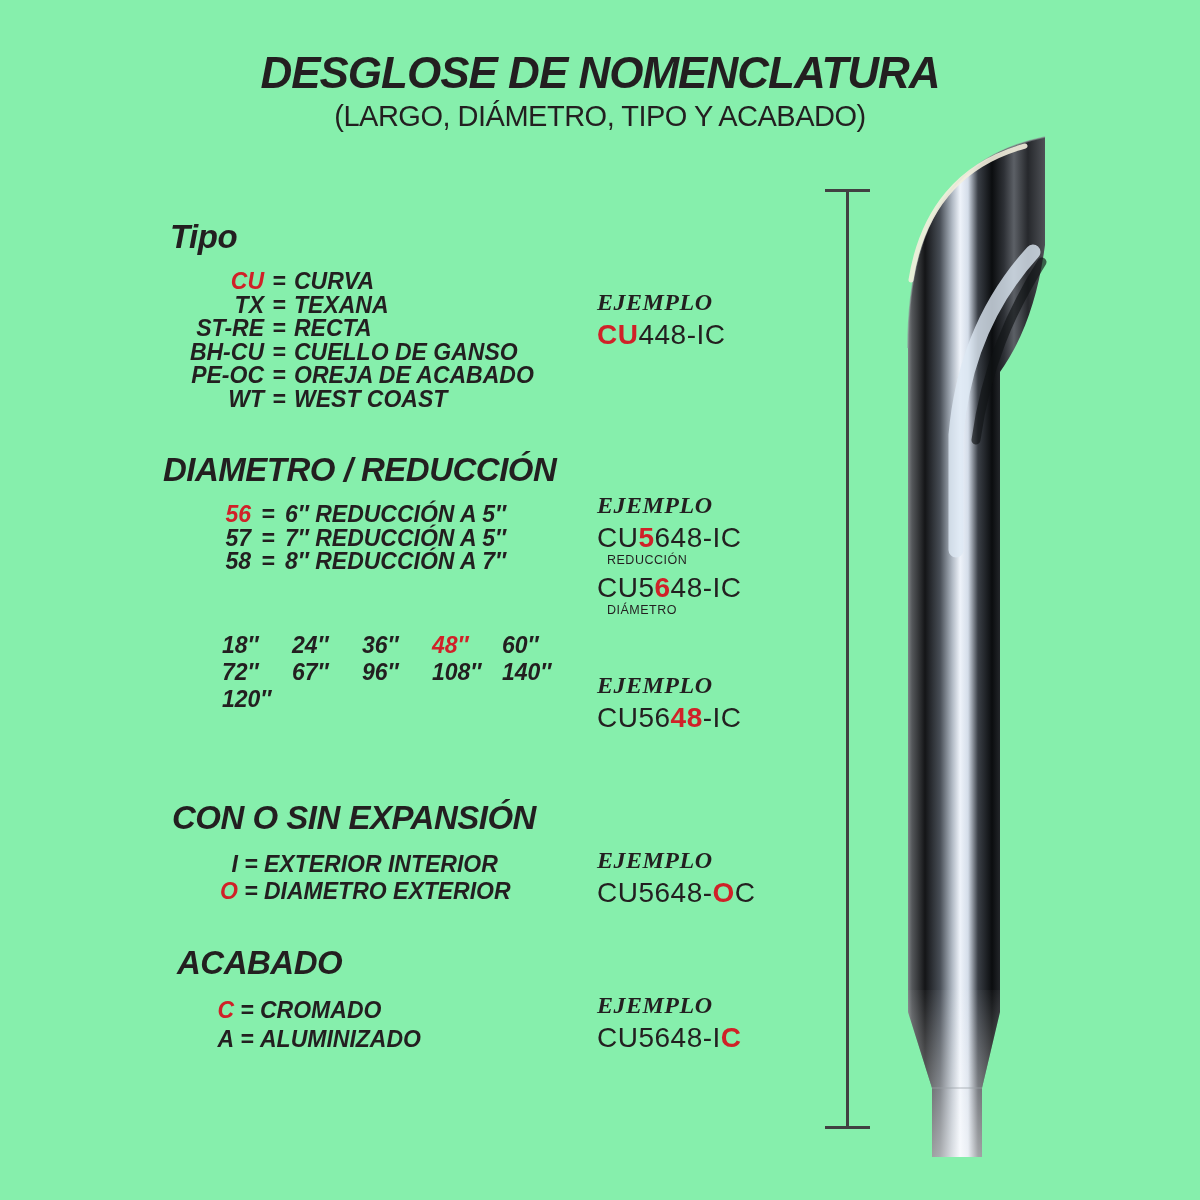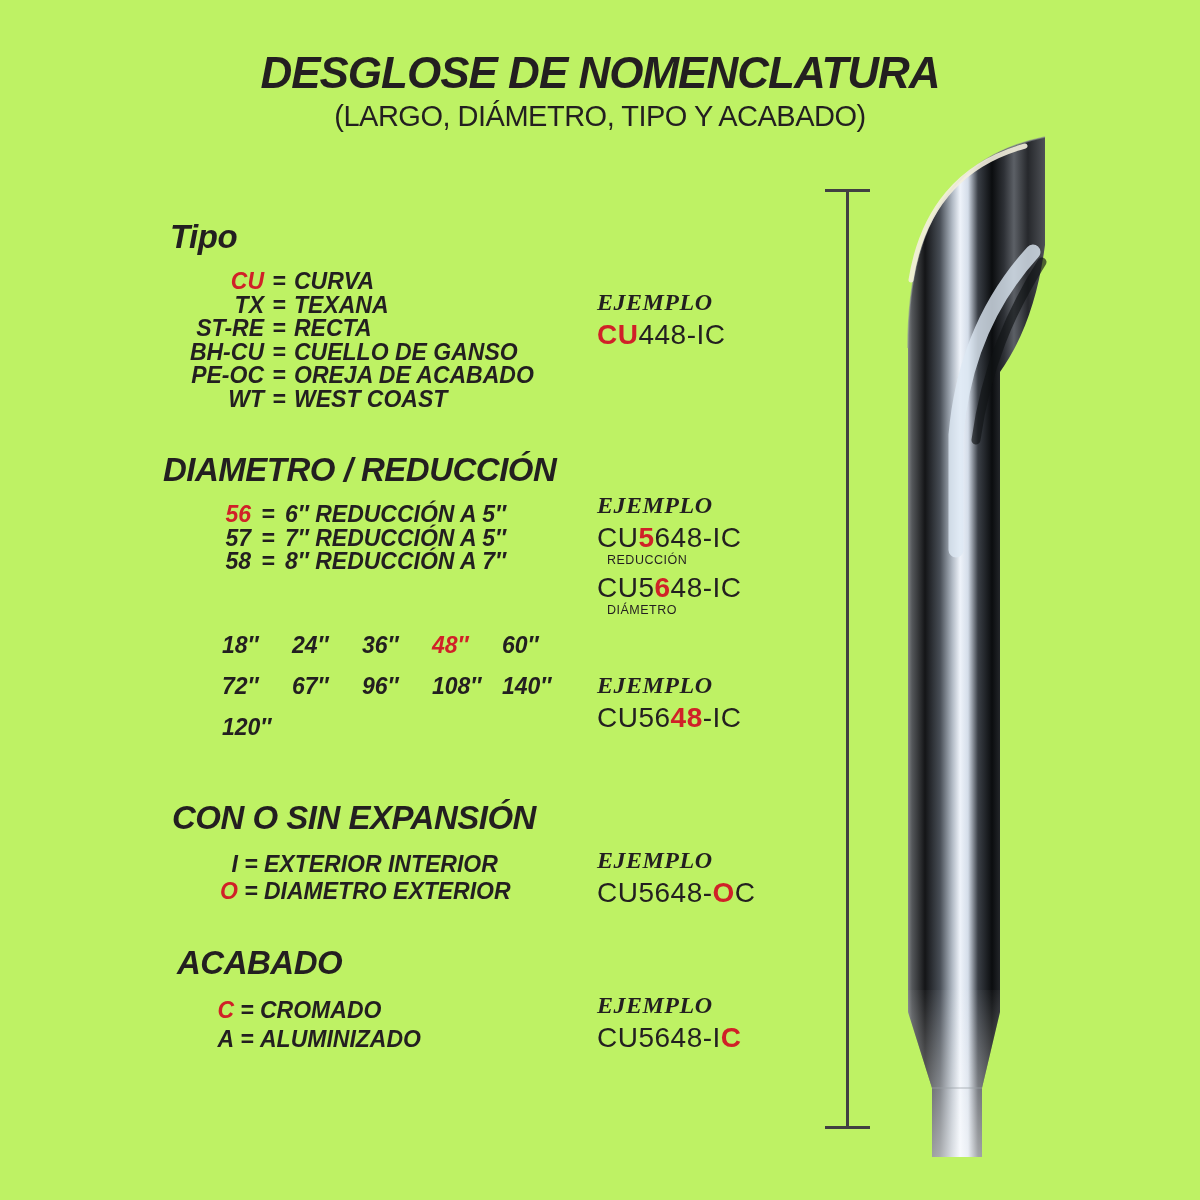--- a/index.html
+++ b/index.html
@@ -1,21 +1,21 @@
 <!DOCTYPE html>
 <html><head>
 <meta charset="utf-8">
 <style>
   html, body { margin: 0; padding: 0; background: #ffffff; }
   body {
     width: 1200px; height: 1200px;
     font-family: "Liberation Sans", sans-serif;
     color: #231f20;
   }
-  .page { position: relative; width: 1200px; height: 1200px; overflow: hidden; background: #bef264; }
+  .page { position: relative; width: 1200px; height: 1200px; overflow: hidden; background: #86efac; }
 
   
   .title {
     position: absolute; top: 48px; left: 0; width: 100%;
     text-align: center;
     font-size: 44px; font-weight: bold; font-style: italic;
     letter-spacing: -1px; white-space: nowrap;
   }
   .subtitle {
     position: absolute; top: 100px; left: 0; width: 100%;
@@ -40,21 +40,21 @@
   #sec-tipo .eq { width: 30px; }
 
   #sec-diametro { left: 163px; top: 451px; }
   #sec-diametro .entry { line-height: 23.5px; }
   #sec-diametro .code { width: 88px; }
   #sec-diametro .eq { width: 34px; }
 
   #sec-longitud { left: 172px; top: 616px; }
   .long-grid {
     margin: 16px 0 0 50px;
-    display: grid; grid-template-columns: repeat(5, 70px); row-gap: 14px;
+    display: grid; grid-template-columns: repeat(5, 70px); 
     font-size: 23px; font-weight: bold; font-style: italic; white-space: nowrap;
   }
 
   #sec-expansion { left: 172px; top: 799px; }
   #sec-expansion .entry { line-height: 27px; }
   #sec-expansion .code { width: 66px; }
   #sec-expansion .eq { width: 26px; }
 
   #sec-acabado { left: 177px; top: 944px; }
   #sec-acabado .entry { line-height: 29px; }

